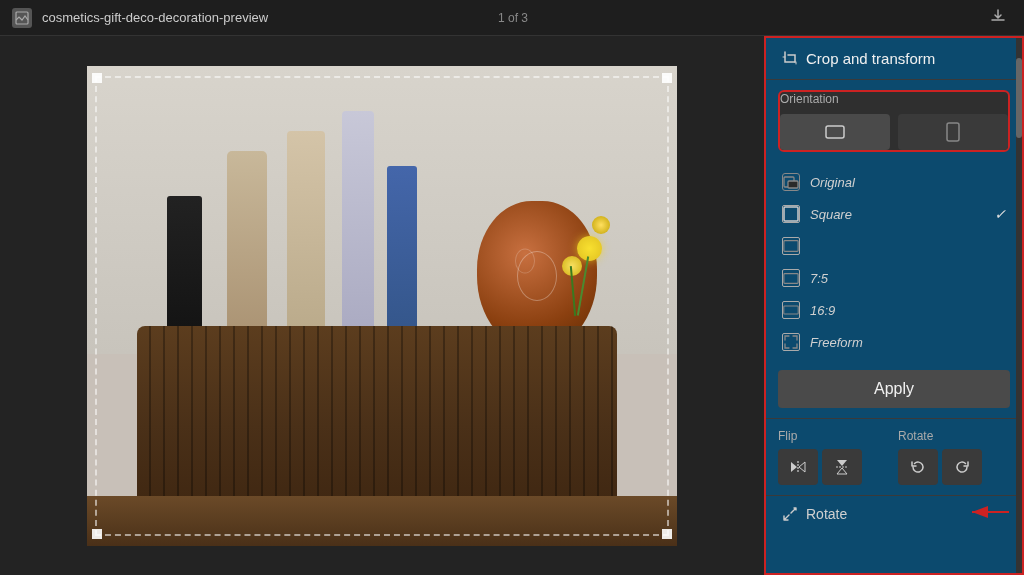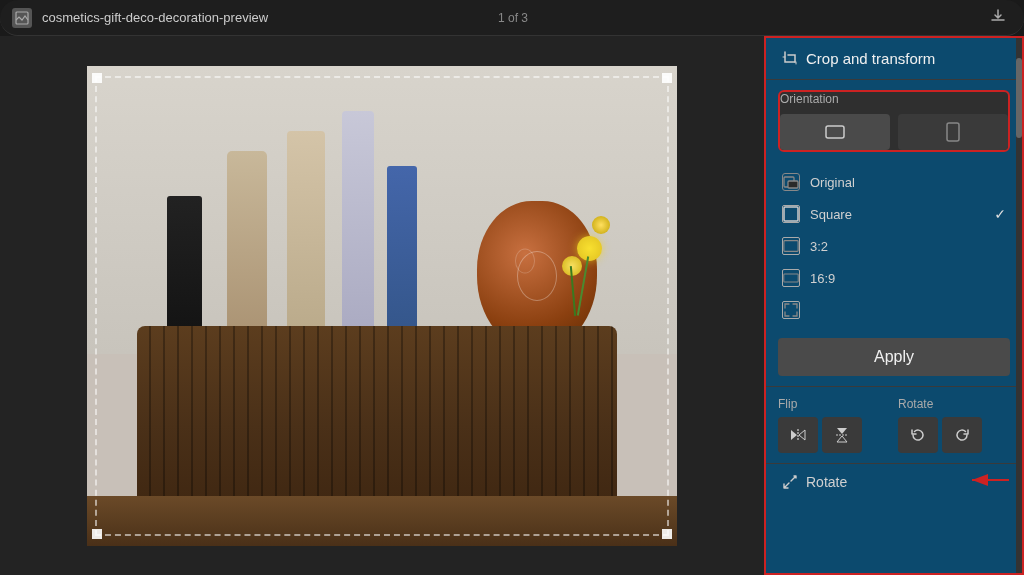--- a/index.html
+++ b/index.html
@@ -16,21 +16,20 @@
 
     
     .titlebar {
       display: flex;
       align-items: center;
       background: #1e1e1e;
       height: 36px;
       padding: 0 12px;
       border-bottom: 1px solid #333;
       flex-shrink: 0;
-      border-radius: 18px;
     }
     .titlebar-icon {
       width: 20px;
       height: 20px;
       background: #555;
       border-radius: 3px;
       margin-right: 10px;
       display: flex; align-items: center; justify-content: center;
       font-size: 11px;
     }
@@ -250,20 +249,21 @@
     
     .aspect-options {
       padding: 4px 0;
     }
     .aspect-item {
       display: flex;
       align-items: center;
       padding: 7px 16px;
       cursor: pointer;
       gap: 10px;
+      font-style: italic;
     }
     .aspect-item.selected {
       
     }
     .aspect-icon {
       width: 18px;
       height: 18px;
       border: 1.5px solid #aaa;
       border-radius: 2px;
       display: flex;
@@ -492,40 +492,48 @@
           <span class="aspect-label">Square</span>
           <span class="aspect-check">✓</span>
         </div>
 
         <div class="aspect-item">
           <span class="aspect-icon svg-icon">
             <svg width="18" height="14" viewBox="0 0 18 14" fill="none">
               <rect x="1" y="1" width="16" height="12" rx="1" stroke="#888" stroke-width="1.3" fill="none"></rect>
             </svg>
           </span>
-          <span class="aspect-label">3:2</span>
-        </div>
-
-
+        </div>
+
+
+        <div class="aspect-item">
+          <span class="aspect-icon svg-icon">
+            <svg width="18" height="13" viewBox="0 0 18 13" fill="none">
+              <rect x="1" y="1" width="16" height="11" rx="1" stroke="#888" stroke-width="1.3" fill="none"></rect>
+            </svg>
+          </span>
+          <span class="aspect-label">7:5</span>
+        </div>
 
         <div class="aspect-item">
           <span class="aspect-icon svg-icon">
             <svg width="20" height="12" viewBox="0 0 20 12" fill="none">
               <rect x="1" y="1" width="18" height="10" rx="1" stroke="#888" stroke-width="1.3" fill="none"></rect>
             </svg>
           </span>
           <span class="aspect-label">16:9</span>
         </div>
 
         <div class="aspect-item">
           <span class="aspect-icon svg-icon">
             <svg width="16" height="16" viewBox="0 0 16 16" fill="none">
               <path d="M2 6V2h4M10 2h4v4M14 10v4h-4M6 14H2v-4" stroke="#888" stroke-width="1.3" stroke-linecap="round" fill="none"></path>
             </svg>
           </span>
+          <span class="aspect-label">Freeform</span>
         </div>
       </div>
 
       <div class="apply-btn-container">
         <button class="apply-btn">Apply</button>
       </div>
 
       <div class="flip-rotate-section">
         <div class="flip-rotate-row">
           <div class="flip-group">

